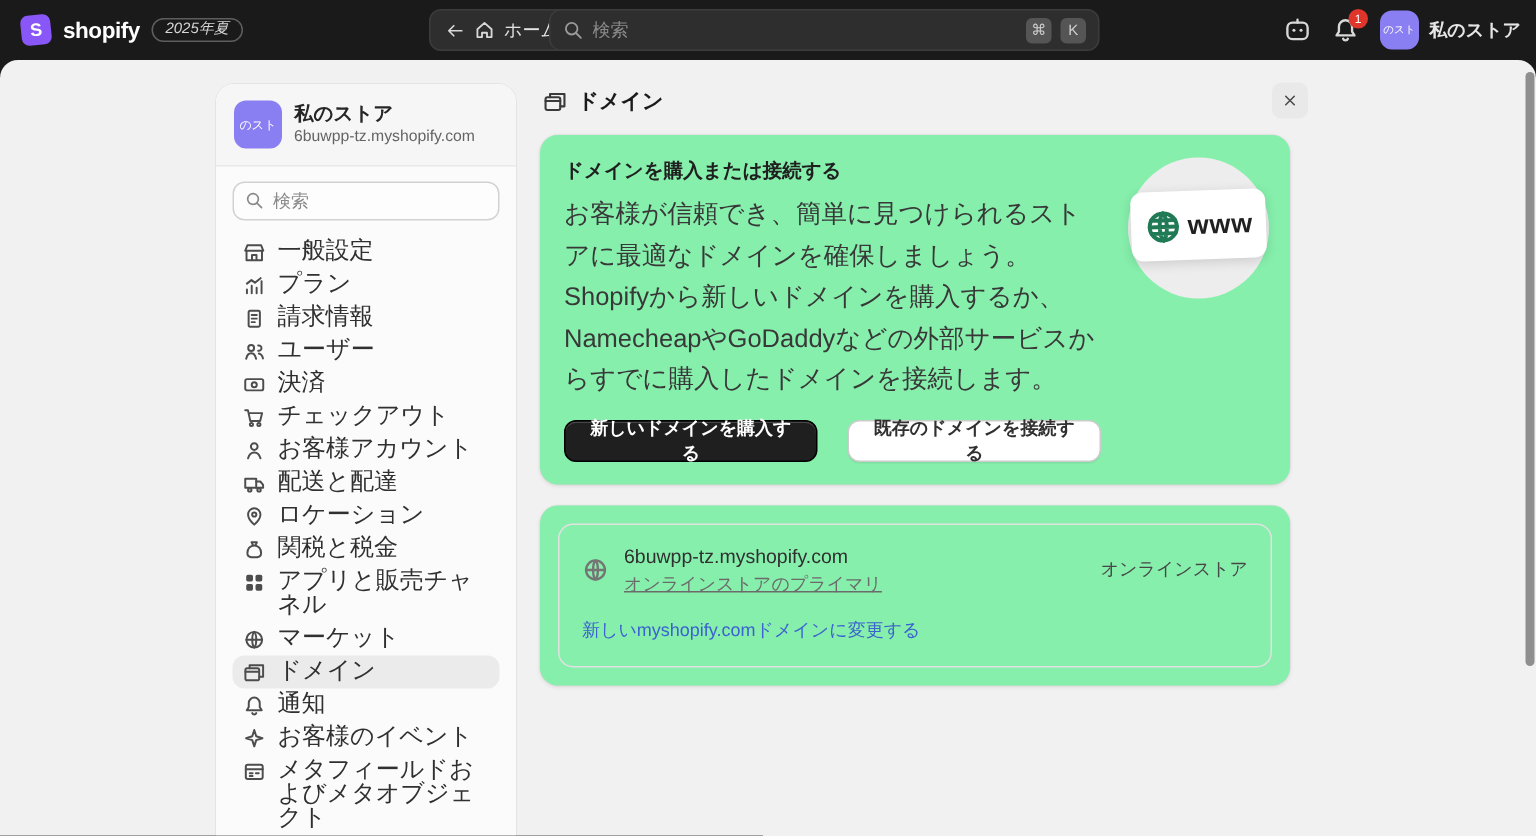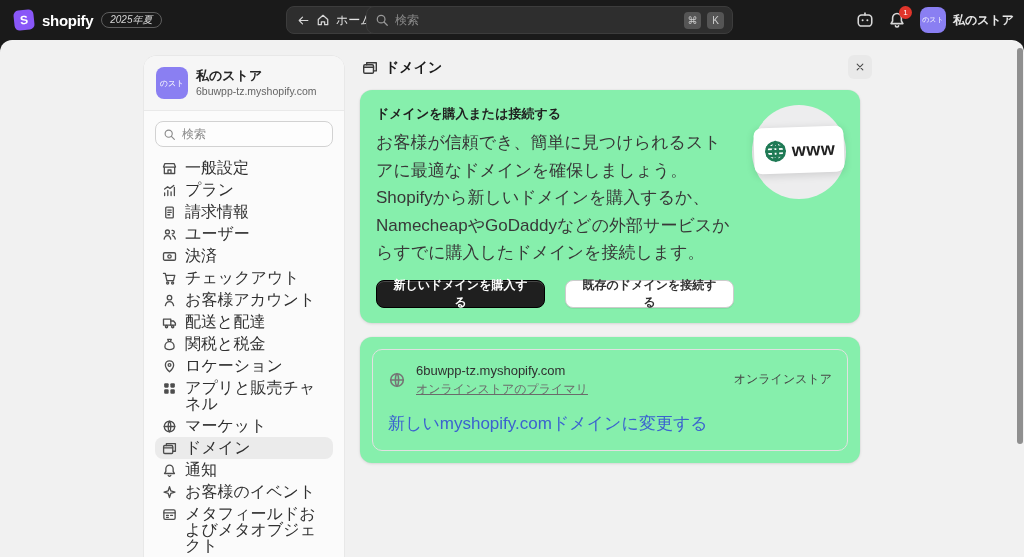--- a/index.html
+++ b/index.html
@@ -84,21 +84,21 @@
   .illu-www { font-size:18px; font-weight:bold; color:#212121; letter-spacing:0.5px; }
 
   .card-domain { margin-top:14px; padding:12px; }
   .cd-inner { border:1px solid #e1e1e1; border-radius:10px; padding:13px 15px 15px; }
   .cd-row { display:flex; align-items:center; gap:10px; }
   .cd-globe { width:18px; height:18px; color:#757575; flex:none; }
   .cd-domain { font-size:13px; color:#303030; line-height:1.3; }
   .cd-sub { font-size:12px; color:#6b6b6b; line-height:1.3; margin-top:2px;text-decoration:underline; }
   .cd-spacer { flex:1; }
   .cd-target { font-size:12px; color:#474747; }
-  .cd-link { margin-top:15px; font-size:17px; color:#3b62cf; cursor:pointer; display:inline-block; }
+  .cd-link { margin-top:15px; font-size:12px; color:#3b62cf; cursor:pointer; display:inline-block; }
 
   .close-btn { position:absolute; left:848px; top:15px; width:24px; height:24px; border-radius:6px;
                background:#e9e9e9; border:none; display:flex; align-items:center; justify-content:center;
                color:#4a4a4a; cursor:pointer; }
   .close-btn svg { width:12px; height:12px; }
   .scroll-thumb { position:absolute; right:1px; top:8px; width:6px; height:396px; border-radius:3px; background:#8f8f8f; }
 </style>
 </head>
 <body>
 
@@ -241,34 +241,34 @@
               <circle cx="4.8" cy="12.4" r="1.2"></circle>
               <circle cx="11.4" cy="12.4" r="1.2"></circle>
             </svg>
           </span>
       <span class="nav-label">配送と配達</span>
     </div>
 
     <div class="nav-item">
       <span class="nav-ic">
             <svg viewBox="0 0 16 16" fill="none" stroke="currentColor" stroke-width="1.4" stroke-linecap="round" stroke-linejoin="round" width="100%" height="100%">
-              <path d="M6.1 2.6h3.8l-1 2.3H7.1zM8 4.9c-3 0-4.9 2.6-4.9 5.5 0 2 1.6 3 4.9 3s4.9-1 4.9-3c0-2.9-1.9-5.5-4.9-5.5z"></path>
-            </svg>
-          </span>
-      <span class="nav-label">関税と税金</span>
-    </div>
-
-    <div class="nav-item">
-      <span class="nav-ic">
-            <svg viewBox="0 0 16 16" fill="none" stroke="currentColor" stroke-width="1.4" stroke-linecap="round" stroke-linejoin="round" width="100%" height="100%">
               <path d="M8 13.6S3.6 9.8 3.6 6.4a4.4 4.4 0 018.8 0C12.4 9.8 8 13.6 8 13.6z"></path>
               <circle cx="8" cy="6.4" r="1.5"></circle>
             </svg>
           </span>
       <span class="nav-label">ロケーション</span>
+    </div>
+
+    <div class="nav-item">
+      <span class="nav-ic">
+            <svg viewBox="0 0 16 16" fill="none" stroke="currentColor" stroke-width="1.4" stroke-linecap="round" stroke-linejoin="round" width="100%" height="100%">
+              <path d="M6.1 2.6h3.8l-1 2.3H7.1zM8 4.9c-3 0-4.9 2.6-4.9 5.5 0 2 1.6 3 4.9 3s4.9-1 4.9-3c0-2.9-1.9-5.5-4.9-5.5z"></path>
+            </svg>
+          </span>
+      <span class="nav-label">関税と税金</span>
     </div>
 
     <div class="nav-item">
       <span class="nav-ic">
             <svg viewBox="0 0 16 16" fill="currentColor" width="100%" height="100%">
               <rect x="2.3" y="2.3" width="4.8" height="4.8" rx="1.2"></rect>
               <rect x="8.9" y="2.3" width="4.8" height="4.8" rx="1.2"></rect>
               <rect x="2.3" y="8.9" width="4.8" height="4.8" rx="1.2"></rect>
               <rect x="8.9" y="8.9" width="4.8" height="4.8" rx="1.2"></rect>
             </svg>

